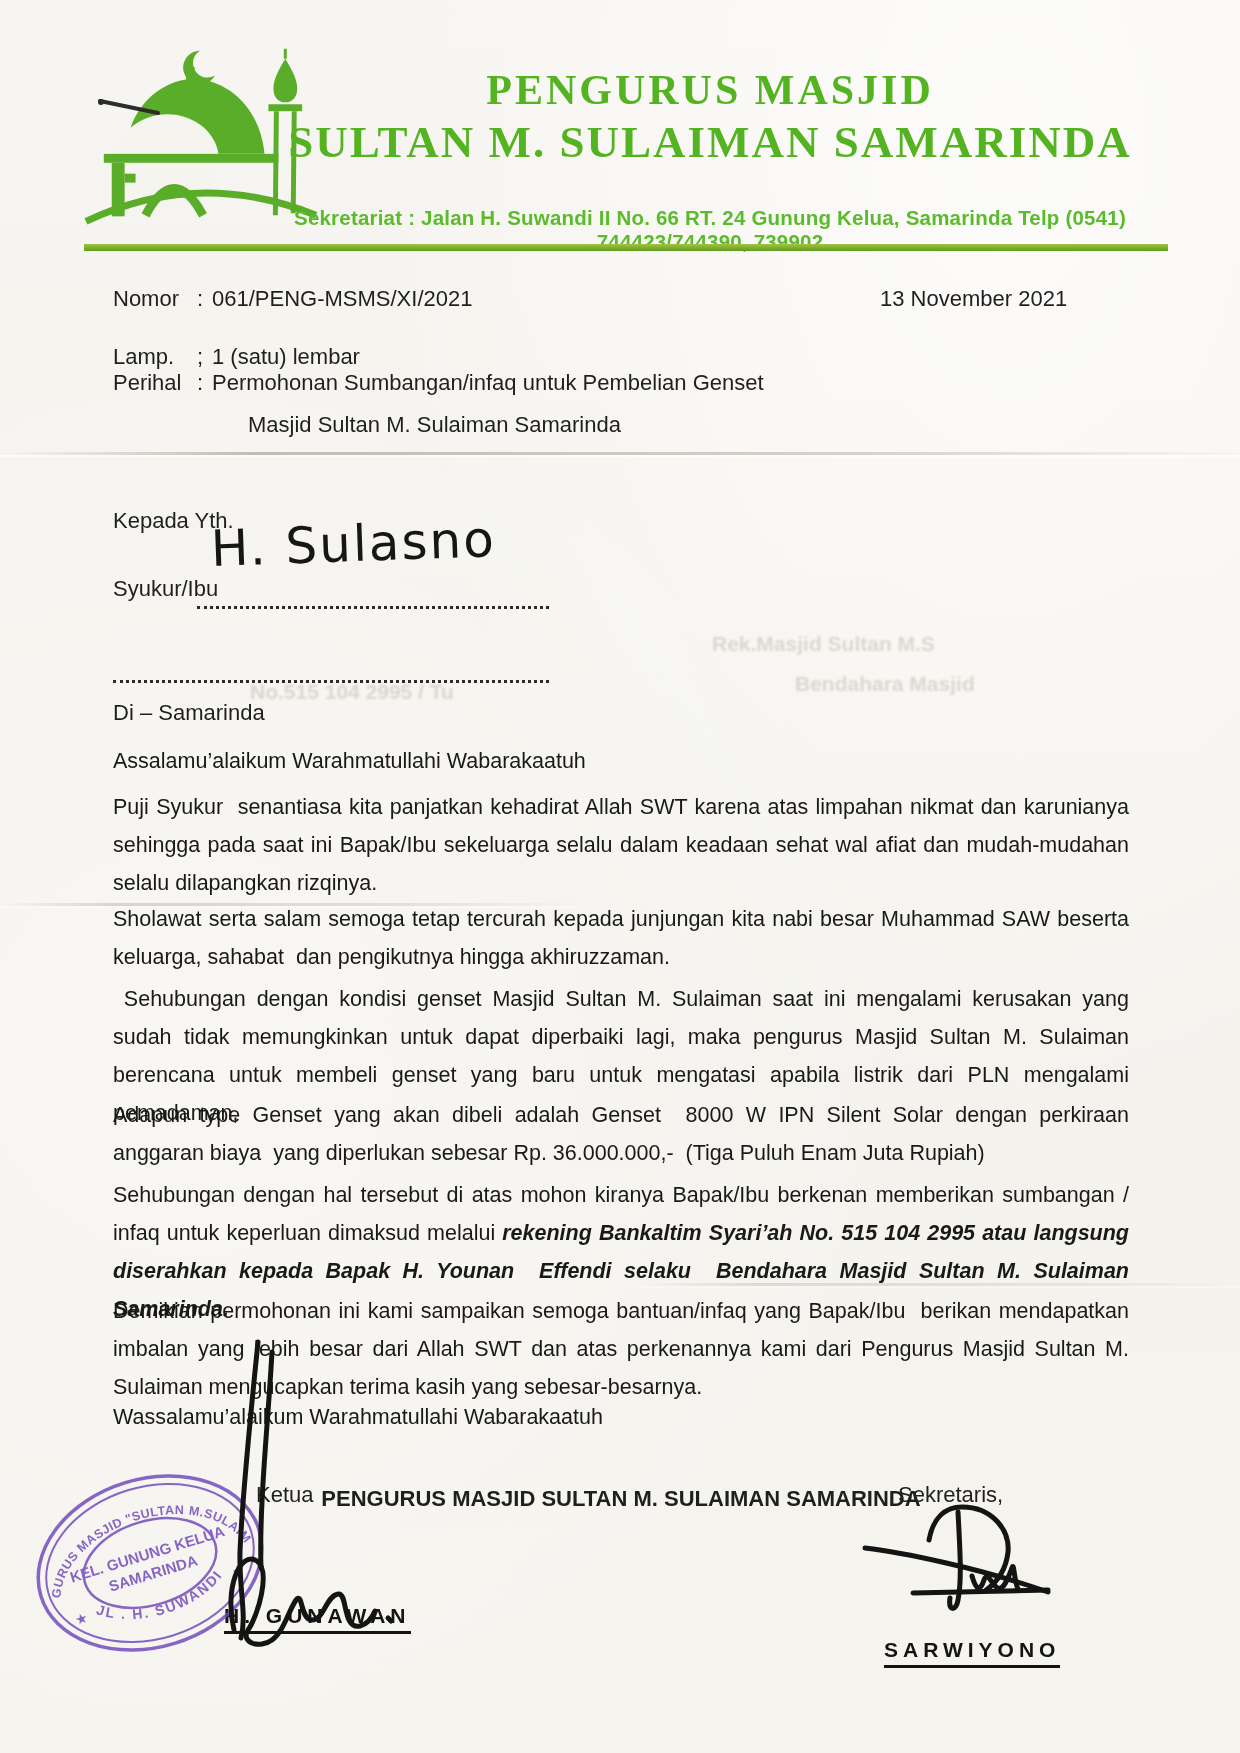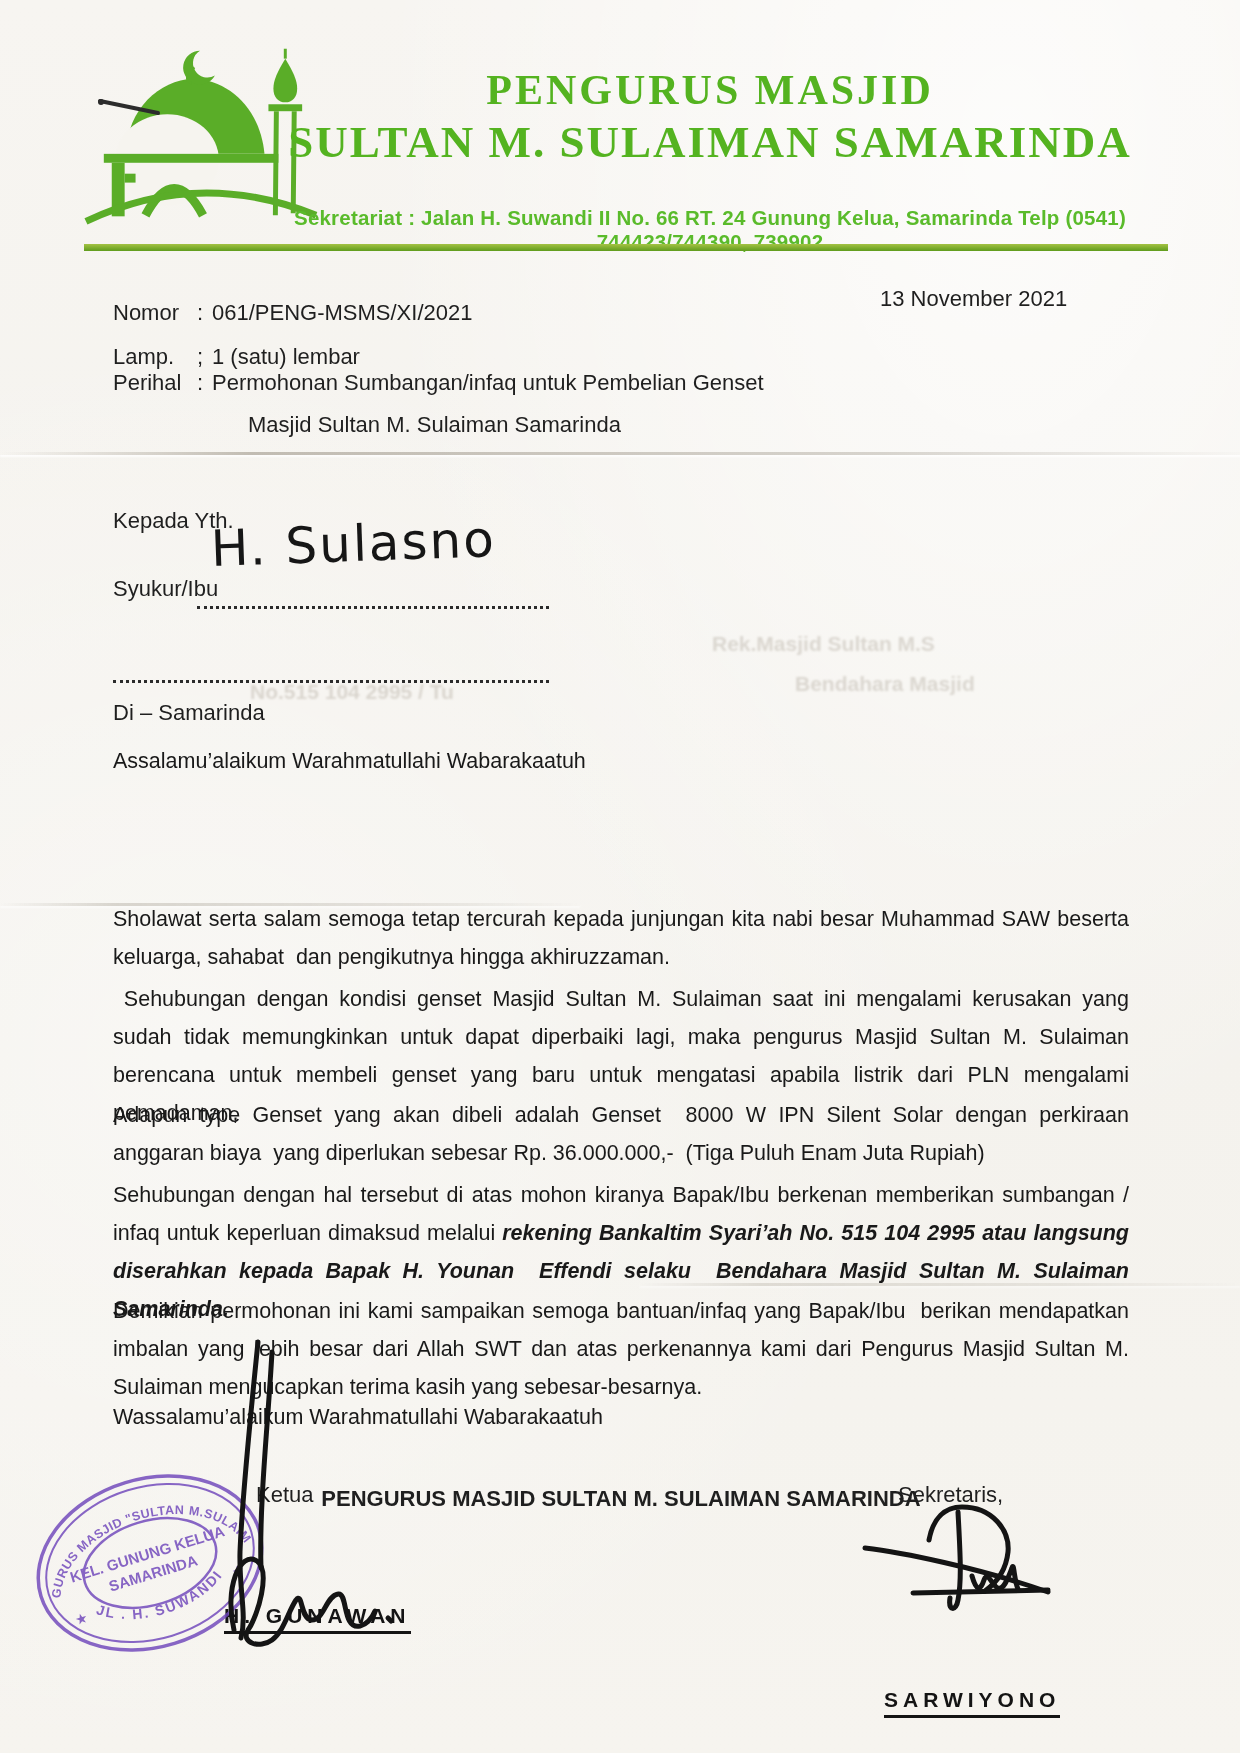--- a/index.html
+++ b/index.html
@@ -18,21 +18,21 @@
         font-size:42px;letter-spacing:3px;color:#54b320;}
   .org2{top:116px;font-family:"Liberation Serif","DejaVu Serif",serif;font-weight:700;
         font-size:45px;letter-spacing:2px;color:#54b320;}
   .secretariat{top:206px;font-size:20.5px;font-weight:700;color:#5abb2b;letter-spacing:.2px;}
   .header-rule{left:84px;top:244px;width:1084px;height:7px;
         background:linear-gradient(#a4c243,#5f9c1d);}
   
   .meta-label{left:113px;font-size:22px;}
   .meta-sep{left:197px;font-size:22px;}
   .meta-value{left:212px;font-size:22px;}
-  .r1{top:300px;} .r2{top:344px;text-align:center;} .r3{top:370px;}
+  .r1{top:286px;} .r2{top:344px;text-align:center;} .r3{top:370px;}
   .perihal2{left:248px;top:412px;font-size:22px;}
   .letter-date{left:880px;width:230px;top:286px;font-size:22px;text-align:left;}
   
   .kepada{left:113px;top:508px;font-size:22px;}
   .bapakibu{left:113px;top:576px;font-size:22px;}
   .dots1{left:197px;top:570px;width:352px;height:36px;border-bottom:3px dotted #2b2b2b;}
   .dots2{left:113px;top:644px;width:436px;height:36px;border-bottom:3px dotted #2b2b2b;}
   .handname{left:212px;top:520px;font-size:50px;font-weight:400;color:#161616;
         letter-spacing:2px;transform:rotate(-2deg);transform-origin:left bottom;
         font-family:"DejaVu Sans",sans-serif;}
@@ -45,21 +45,21 @@
   .p5{top:1176px;} .p6{top:1292px;}
   .closing{top:1398px;text-align:left;}
   .emph{font-weight:700;font-style:italic;}
   
   .signorg{left:113px;width:1016px;top:1486px;font-size:22px;font-weight:700;text-align:center;}
   .role-l{left:256px;top:1482px;font-size:22px;}
   .role-r{left:898px;top:1482px;font-size:22px;}
   .sname{font-size:21px;font-weight:700;letter-spacing:5px;border-bottom:3px solid #141414;
         padding-bottom:3px;color:#141414;}
   .name-l{left:224px;top:1604px;}
-  .name-r{left:884px;top:1688px;}
+  .name-r{left:884px;top:1638px;}
   
   .bleed{position:absolute;color:#978d7e;opacity:.3;filter:blur(1.1px);
         font-size:21px;font-weight:700;}
   .crease{position:absolute;height:3px;
         background:linear-gradient(90deg,rgba(160,152,138,0),rgba(150,142,128,.55) 20%,
         rgba(150,142,128,.35) 70%,rgba(160,152,138,0));box-shadow:0 2px 2px rgba(255,255,255,.8);}
   .crease1{left:0;top:452px;width:100%;}
   .crease2{left:0;top:903px;width:46%;opacity:.6;}
   .crease3{left:640px;top:1283px;width:600px;opacity:.45;}
   .edge-strip{right:0;top:0;width:13px;height:100%;
@@ -115,20 +115,21 @@
   <div class="abs letter-date">13 November 2021</div>
 
   <div class="abs kepada">Kepada Yth.</div>
   <div class="abs bapakibu">Syukur/Ibu</div>
   <div class="abs dots1"></div>
   <div class="abs handname">H. Sulasno</div>
   <div class="abs dots2"></div>
   <div class="abs city">Di – Samarinda</div>
 
   <div class="abs para salut">Assalamu’alaikum Warahmatullahi Wabarakaatuh</div>
+  <div class="abs para p1">Puji Syukur  senantiasa kita panjatkan kehadirat Allah SWT karena atas limpahan nikmat dan karunianya sehingga pada saat ini Bapak/Ibu sekeluarga selalu dalam keadaan sehat wal afiat dan mudah-mudahan selalu dilapangkan rizqinya.</div>
   <div class="abs para p2">Sholawat serta salam semoga tetap tercurah kepada junjungan kita nabi besar Muhammad SAW beserta keluarga, sahabat  dan pengikutnya hingga akhiruzzaman.</div>
   <div class="abs para p3"> Sehubungan dengan kondisi genset Masjid Sultan M. Sulaiman saat ini mengalami kerusakan yang sudah tidak memungkinkan untuk dapat diperbaiki lagi, maka pengurus Masjid Sultan M. Sulaiman berencana untuk membeli genset yang baru untuk mengatasi apabila listrik dari PLN mengalami pemadaman,</div>
   <div class="abs para p4">Adapun type Genset yang akan dibeli adalah Genset  8000 W IPN Silent Solar dengan perkiraan anggaran biaya  yang diperlukan sebesar Rp. 36.000.000,-  (Tiga Puluh Enam Juta Rupiah)</div>
   <div class="abs para p5"><span>Sehubungan dengan hal tersebut di atas mohon kiranya Bapak/Ibu berkenan memberikan sumbangan / infaq untuk keperluan dimaksud melalui </span><span class="emph">rekening Bankaltim Syari’ah No. 515 104 2995 atau langsung diserahkan kepada Bapak H. Younan  Effendi selaku  Bendahara Masjid Sultan M. Sulaiman Samarinda.</span></div>
   <div class="abs para p6">Demikian permohonan ini kami sampaikan semoga bantuan/infaq yang Bapak/Ibu  berikan mendapatkan imbalan yang lebih besar dari Allah SWT dan atas perkenannya kami dari Pengurus Masjid Sultan M. Sulaiman mengucapkan terima kasih yang sebesar-besarnya.</div>
   <div class="abs para closing">Wassalamu’alaikum Warahmatullahi Wabarakaatuh</div>
 
   <div class="abs signorg">PENGURUS MASJID SULTAN M. SULAIMAN SAMARINDA</div>
   <div class="abs role-l">Ketua</div>
   <div class="abs role-r">Sekretaris,</div>

